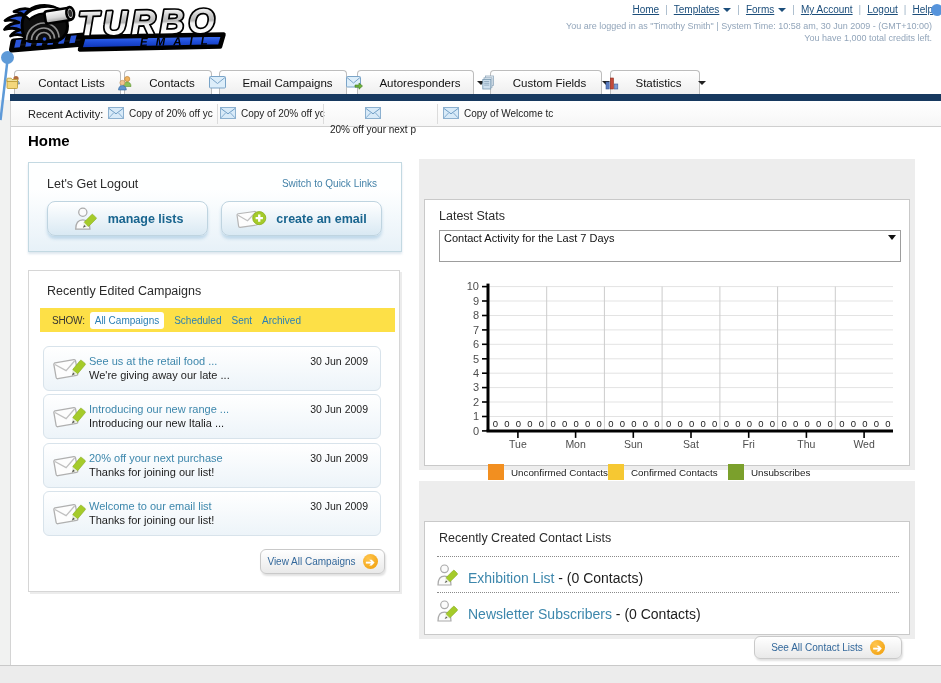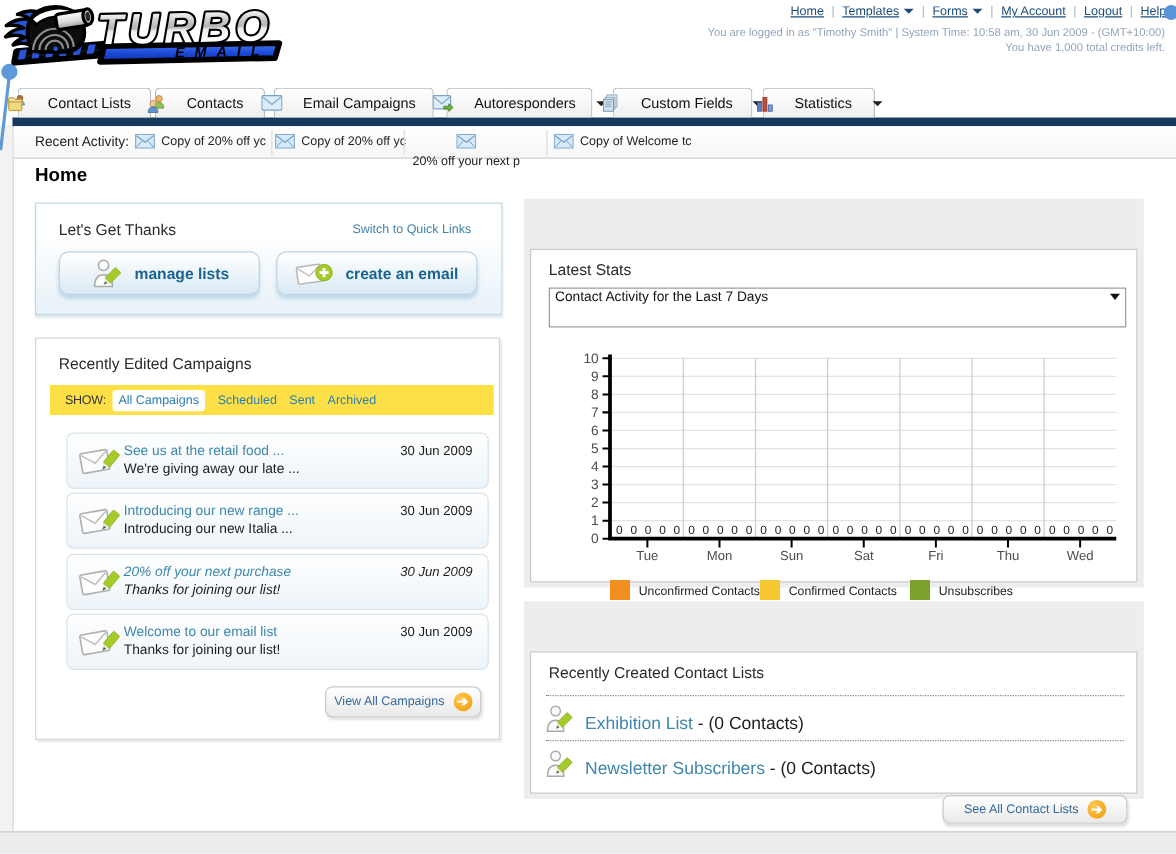--- a/index.html
+++ b/index.html
@@ -41,21 +41,21 @@
 #lgs { left:28px; top:162px; width:374px; height:90px; background:linear-gradient(#feffff 30%, #e7f1f8); border:1px solid #c3d9e2; box-shadow:0 2px 2px rgba(185,205,220,.45); }
 #swq { top:15px; right:24px; font-size:10px; color:#4482a8; }
 .bigbtn { top:38px; height:35px; border:1px solid #bfd4e0; border-radius:8px; background:linear-gradient(#ffffff,#d9e9f3); box-shadow:0 3px 3px rgba(140,185,215,.45); display:flex; align-items:center; justify-content:center; gap:9px; font-size:12.5px; font-weight:bold; color:#19658f; }
 
 #rec { left:28px; top:270px; width:372px; height:322px; background:#fff; border:1px solid #d6d6d6; box-shadow:2px 2px 0 #ececec; }
 #showbar { left:11px; top:37px; width:355px; height:24px; background:#fde047; display:flex; align-items:center; font-size:10px; }
 #showbar .sl { color:#333; margin-left:12px; font-size:10px; letter-spacing:-0.2px; }
 #showbar a { color:#2a7fb5; text-decoration:none; }
 #showbar .pill { background:#fff; border-radius:3px; padding:3px 5px; margin-left:5px; }
 #showbar .lk { margin-left:10px; }
-.camp { left:24px; width:338px; height:45px; border:1px solid #d8e3eb; border-radius:6px; background:linear-gradient(#ffffff,#edf4f9);padding-left:40px; }
+.camp { left:14px; width:338px; height:45px; border:1px solid #d8e3eb; border-radius:6px; background:linear-gradient(#ffffff,#edf4f9);padding-left:40px; }
 .camp .t { position:absolute; left:45px; top:8px; font-size:11px; color:#3d87ac; }
 .camp .s { position:absolute; left:45px; top:22px; font-size:11px; color:#1d1d1d; }
 .camp .d { position:absolute; right:12px; top:8px; font-size:10.5px; color:#1d1d1d; }
 .camp svg { position:absolute; left:9px; top:9px; }
 .btn2 { white-space:nowrap; border:1px solid #c9c9c9; border-radius:6px; background:linear-gradient(#ffffff,#e9e9e9); box-shadow:1px 2px 2px rgba(0,0,0,.12); display:flex; align-items:center; justify-content:center; gap:7px; font-size:10px; color:#33689b; }
 .ocirc { width:15px; height:15px; border-radius:50%; background:radial-gradient(circle at 35% 30%, #ffc54d, #ef9c07); color:#fff; font-size:11px; font-weight:bold; display:flex; align-items:center; justify-content:center; line-height:0; }
 
 
 .frame { left:419px; width:496px; background:#ededed; }
 .inner { position:absolute; left:5px; top:4px; right:5px; bottom:4px; background:#fff; border:1px solid #c9c9c9;margin-top:36px; }
@@ -251,21 +251,21 @@
 <path d="M1 1.5 L8 6.8 L15 1.5" fill="none" stroke="#6d9cc4" stroke-width="1"></path>
 <path d="M1 10.8 L5.5 6 M15 10.8 L10.5 6" fill="none" stroke="#6d9cc4" stroke-width="0.8"></path>
 </svg>
       <span>Copy of Welcome tc</span>
     </div>
 </div>
 
 <div id="home" class="abs">Home</div>
 
 <div id="lgs" class="abs">
-  <div class="ptitle abs" style="left:18px; top:14px;">Let's Get Thanks</div>
+  <div class="ptitle abs" style="left:18px; top:14px;">Let's Get Logout</div>
   <div id="swq" class="abs">Switch to Quick Links</div>
   <div class="bigbtn abs" style="left:192px; width:161px;">
       <svg width="31" height="24" viewBox="0 0 34 26">
 <g transform="rotate(-8 12 14)">
 <rect x="2" y="6" width="21" height="15" rx="1.5" fill="#fdfdfd" stroke="#b5b5b5" stroke-width="1.3"></rect>
 <path d="M3 7.5 L12.5 15 L22 7.5" fill="none" stroke="#c0c0c0" stroke-width="1.3"></path>
 </g>
 <circle cx="25.5" cy="12" r="7.2" fill="#a5cb2a" stroke="#86ab16" stroke-width="0.8"></circle>
 <path d="M21.5 12 h8 M25.5 8 v8" stroke="#fff" stroke-width="2.6"></path>
 </svg>
@@ -319,21 +319,21 @@
 <g transform="rotate(40 24 13)">
 <rect x="21" y="3.5" width="6.6" height="13" rx="1" fill="#a5cb2a" stroke="#7fa51a" stroke-width="0.5"></rect>
 <path d="M21 16.5 L24.3 21.5 L27.6 16.5 Z" fill="#e8edda"></path>
 <path d="M23.3 18.2 L24.3 21.5 L25.5 18.2 Z" fill="#555"></path>
 </g>
 </svg>
       <span class="t">Introducing our new range ...</span>
       <span class="s">Introducing our new Italia ...</span>
       <span class="d">30 Jun 2009</span>
     </div>
-  <div class="camp abs" style="top:172px;font-style:italic;">
+  <div class="camp abs" style="top:172px;">
       <svg width="34" height="27" viewBox="0 0 34 27">
 <g transform="rotate(-10 14 14)">
 <rect x="2" y="5" width="22" height="16" rx="1.5" fill="#fdfdfd" stroke="#b0b0b0" stroke-width="1.3"></rect>
 <path d="M3 6.5 L13 14.5 L23 6.5" fill="none" stroke="#c0c0c0" stroke-width="1.3"></path>
 </g>
 <g transform="rotate(40 24 13)">
 <rect x="21" y="3.5" width="6.6" height="13" rx="1" fill="#a5cb2a" stroke="#7fa51a" stroke-width="0.5"></rect>
 <path d="M21 16.5 L24.3 21.5 L27.6 16.5 Z" fill="#e8edda"></path>
 <path d="M23.3 18.2 L24.3 21.5 L25.5 18.2 Z" fill="#555"></path>
 </g>

